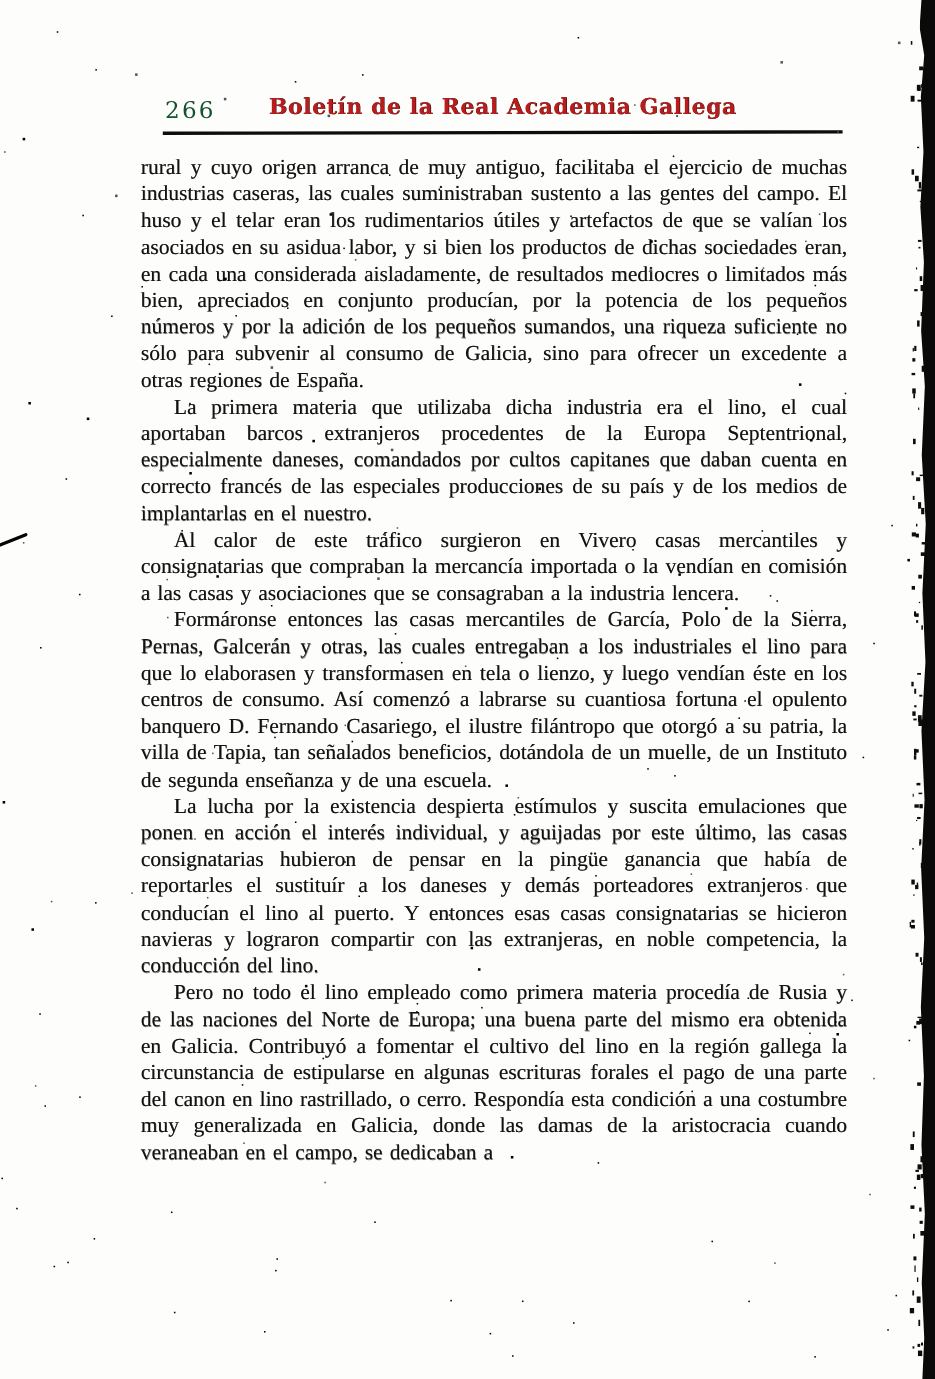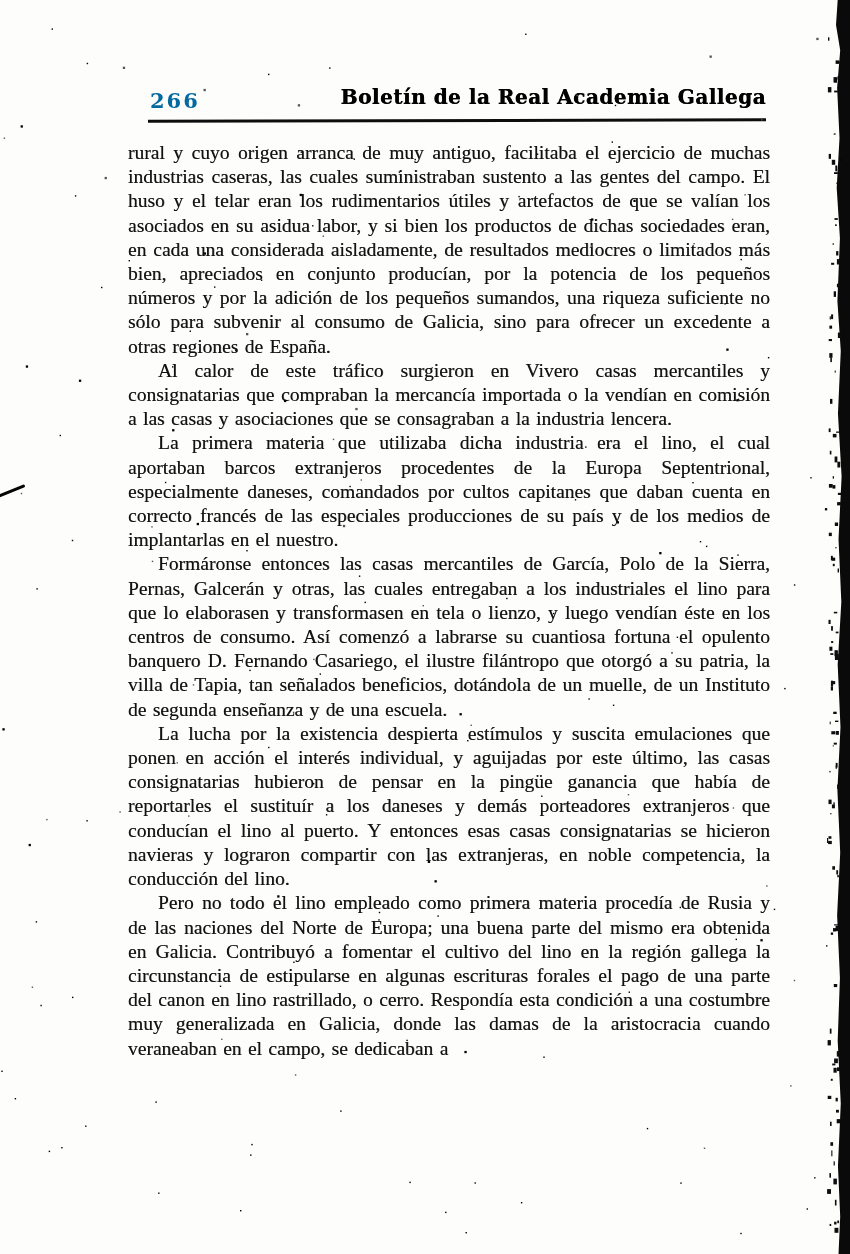--- a/index.html
+++ b/index.html
@@ -7,31 +7,31 @@
     position:relative;
     width:850px;height:1254px;
     background:#fdfdfb;
     overflow:hidden;
     font-family:"Liberation Serif", serif;
     color:#101010;
   }
   .header-num{
     position:absolute;left:150px;top:88px;
     font-family:"DejaVu Serif", serif;
-    font-size:21px;font-weight:bold;
+    font-size:21px;font-weight:normal;
     letter-spacing:2px;
-    color:#0369a1;
+    color:#14532d;
   }
   .header-title{
     position:absolute;left:148px;top:85px;width:618px;
-    text-align:right;
+    text-align:center;
     font-family:"DejaVu Serif", serif;
     font-size:20px;font-weight:bold;
     letter-spacing:0.5px;
-    color:#000000;
+    color:#b91c1c;
     text-shadow:0.4px 0 0 #0d0d0d;
     white-space:nowrap;
   }
   .header-rule{
     position:absolute;left:148px;top:119px;width:618px;height:3px;
     background:#0d0d0d;
     transform:rotate(-0.12deg);
   }
   .body-text{
     position:absolute;left:128px;top:141px;width:642px;
@@ -71,22 +71,22 @@
 <div class="scan">
 
   <span class="header-num">266</span>
 
   <div class="header-title">Boletín de la Real Academia Gallega</div>
 
   <div class="header-rule"></div>
 
   <div class="body-text">
     <p class="continuation">rural y cuyo origen arranca de muy antiguo, facilitaba el ejercicio de muchas industrias caseras, las cuales suministraban sustento a las gentes del campo. El huso y el telar eran los rudimentarios útiles y artefactos de que se valían los asociados en su asidua labor, y si bien los productos de dichas sociedades eran, en cada una considerada aisladamente, de resultados mediocres o limitados más bien, apreciados en conjunto producían, por la potencia de los pequeños números y por la adición de los pequeños sumandos, una riqueza suficiente no sólo para subvenir al consumo de Galicia, sino para ofrecer un excedente a otras regiones de España.</p>
+    <p>La primera materia que utilizaba dicha industria era el lino, el cual aportaban barcos extranjeros procedentes de la Europa Septentrional, especialmente daneses, comandados por cultos capitanes que daban cuenta en correcto francés de las especiales producciones de su país y de los medios de implantarlas en el nuestro.</p>
     <p>Al calor de este tráfico surgieron en Vivero casas mercantiles y consignatarias que compraban la mercancía importada o la vendían en comisión a las casas y asociaciones que se consagraban a la industria lencera.</p>
-    <p>La primera materia que utilizaba dicha industria era el lino, el cual aportaban barcos extranjeros procedentes de la Europa Septentrional, especialmente daneses, comandados por cultos capitanes que daban cuenta en correcto francés de las especiales producciones de su país y de los medios de implantarlas en el nuestro.</p>
     <p>Formáronse entonces las casas mercantiles de García, Polo de la Sierra, Pernas, Galcerán y otras, las cuales entregaban a los industriales el lino para que lo elaborasen y transformasen en tela o lienzo, y luego vendían éste en los centros de consumo. Así comenzó a labrarse su cuantiosa fortuna el opulento banquero D. Fernando Casariego, el ilustre filántropo que otorgó a su patria, la villa de Tapia, tan señalados beneficios, dotándola de un muelle, de un Instituto de segunda enseñanza y de una escuela.</p>
     <p>La lucha por la existencia despierta estímulos y suscita emulaciones que ponen en acción el interés individual, y aguijadas por este último, las casas consignatarias hubieron de pensar en la pingüe ganancia que había de reportarles el sustituír a los daneses y demás porteadores extranjeros que conducían el lino al puerto. Y entonces esas casas consignatarias se hicieron navieras y lograron compartir con las extranjeras, en noble competencia, la conducción del lino.</p>
     <p><span>Pero no todo el lino empleado como primera materia procedía de Rusia y de las naciones del Norte de Europa; una buena parte del mismo era obtenida en Galicia. Contribuyó a fomentar el cultivo del lino en la región gallega la circunstancia de estipularse en algunas escrituras forales el pago de una parte del canon en lino rastrillado, o </span><span class="em">cerro</span><span>. Respondía esta condición a una costumbre muy generalizada en Galicia, donde las damas de la aristocracia cuando veraneaban en el campo, se dedicaban a</span></p>
   </div>
 
   <div class="stray-mark"></div>
 
   <div class="binding-bar"></div>
 
   <svg class="speckles" width="850" height="1254">

